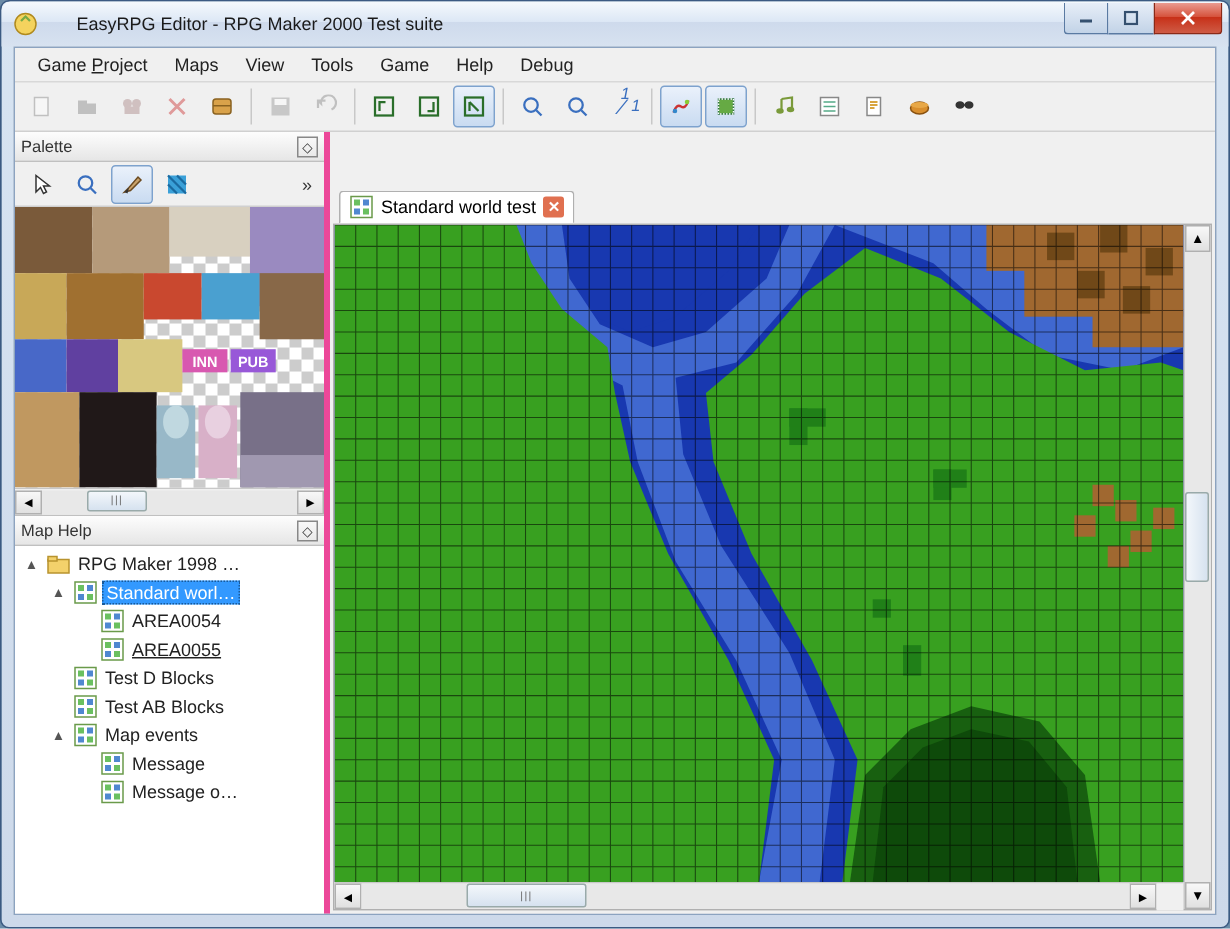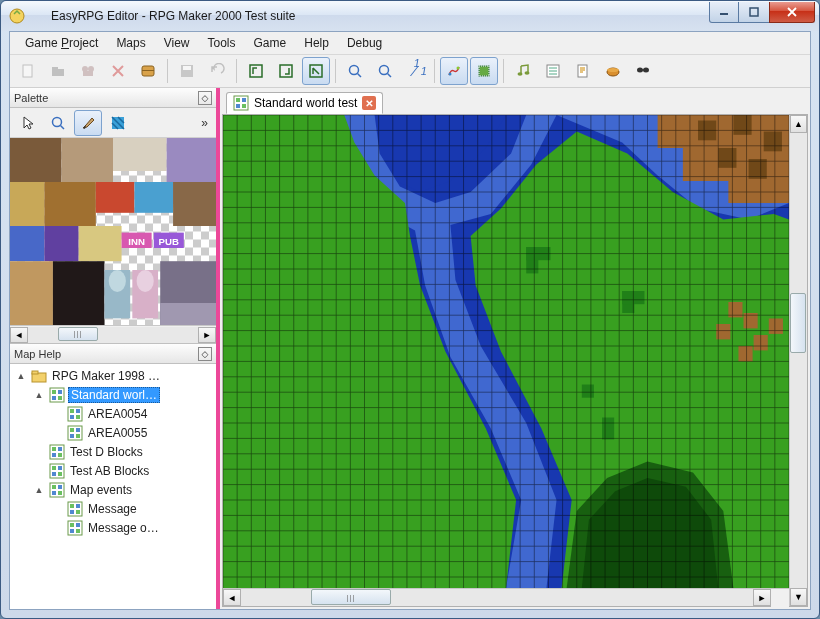--- a/index.html
+++ b/index.html
@@ -58,21 +58,21 @@
 
 .maptree { flex:1; display:flex; flex-direction:column; background:#fff; }
 .tree-body { flex:1; overflow:hidden; font-size:12px; color:#222; padding:2px 0; }
 .tree-row { display:flex; align-items:center; height:19px; padding-left:4px; white-space:nowrap; }
 .tree-row .tw { width:14px; text-align:center; font-size:9px; color:#555; }
 .tree-row .ticon { width:16px; height:16px; margin:0 3px; display:flex; align-items:center; justify-content:center; }
 .tree-row.selected .lbl { background:#3399ff; color:#fff; border:1px dotted #1a5a99; padding:0 2px;}
 .lbl { padding:0 2px; }
 
 .main { flex:1; display:flex; flex-direction:column; background:#f0f0f0; }
-.tabbar { height:26px; padding:4px 6px 0 6px; }
+.tabbar { height:26px; padding:4px 6px 0 6px;margin-top:35px; }
 .tab { display:inline-flex; align-items:center; height:22px; background:#fff; border:1px solid #b0b0b0; border-bottom:1px solid #fff; border-radius:3px 3px 0 0; padding:0 6px; font-size:12px; gap:5px;}
 .tab .close-x { width:14px; height:14px; background:#e07050; border-radius:2px; color:#fff; font-size:10px; display:flex; align-items:center; justify-content:center; font-weight:bold;}
 .canvas-wrap { flex:1; border:1px solid #b0b0b0; background:#fff; margin:0 2px 2px 2px; position:relative; display:flex; }
 .canvas { flex:1; position:relative; overflow:hidden; }
 .map-svg { width:100%; height:100%; display:block; }
 .vscroll { width:18px; background:#f0f0f0; border-left:1px solid #c8c8c8; display:flex; flex-direction:column; }
 .vscroll .arrow { height:18px; border:1px solid #b0b0b0; background:linear-gradient(#f8f8f8,#e0e0e0); display:flex; align-items:center; justify-content:center; font-size:9px;}
 .vscroll .track { flex:1; background:#e8e8e8; position:relative; }
 .vscroll .thumb { position:absolute; left:0; top:160px; width:16px; height:60px; border:1px solid #9aa; background:linear-gradient(to right,#f3f7fb,#d6e2ef); border-radius:2px; }
 .canvas-hscroll { height:18px; border-top:1px solid #c8c8c8; background:#f0f0f0; display:flex; }
@@ -361,21 +361,21 @@
                   <svg class="icon" viewBox="0 0 16 16">
                     <rect x="1" y="1" width="14" height="14" fill="#fff" stroke="#6a9a4a"></rect>
                     <rect x="3" y="3" width="4" height="4" fill="#6ac060"></rect>
                     <rect x="9" y="3" width="4" height="4" fill="#5088d0"></rect>
                     <rect x="3" y="9" width="4" height="4" fill="#5088d0"></rect>
                     <rect x="9" y="9" width="4" height="4" fill="#6ac060"></rect>
                   </svg>
                 </span>
                 <span class="lbl">AREA0054</span>
               </div>
-              <div class="tree-row" style="padding-left: 40px;">
+              <div class="tree-row" style="padding-left: 40px; text-decoration: underline;">
                 <span class="tw"></span>
                 <span class="ticon">
                   <svg class="icon" viewBox="0 0 16 16">
                     <rect x="1" y="1" width="14" height="14" fill="#fff" stroke="#6a9a4a"></rect>
                     <rect x="3" y="3" width="4" height="4" fill="#6ac060"></rect>
                     <rect x="9" y="3" width="4" height="4" fill="#5088d0"></rect>
                     <rect x="3" y="9" width="4" height="4" fill="#5088d0"></rect>
                     <rect x="9" y="9" width="4" height="4" fill="#6ac060"></rect>
                   </svg>
                 </span>

